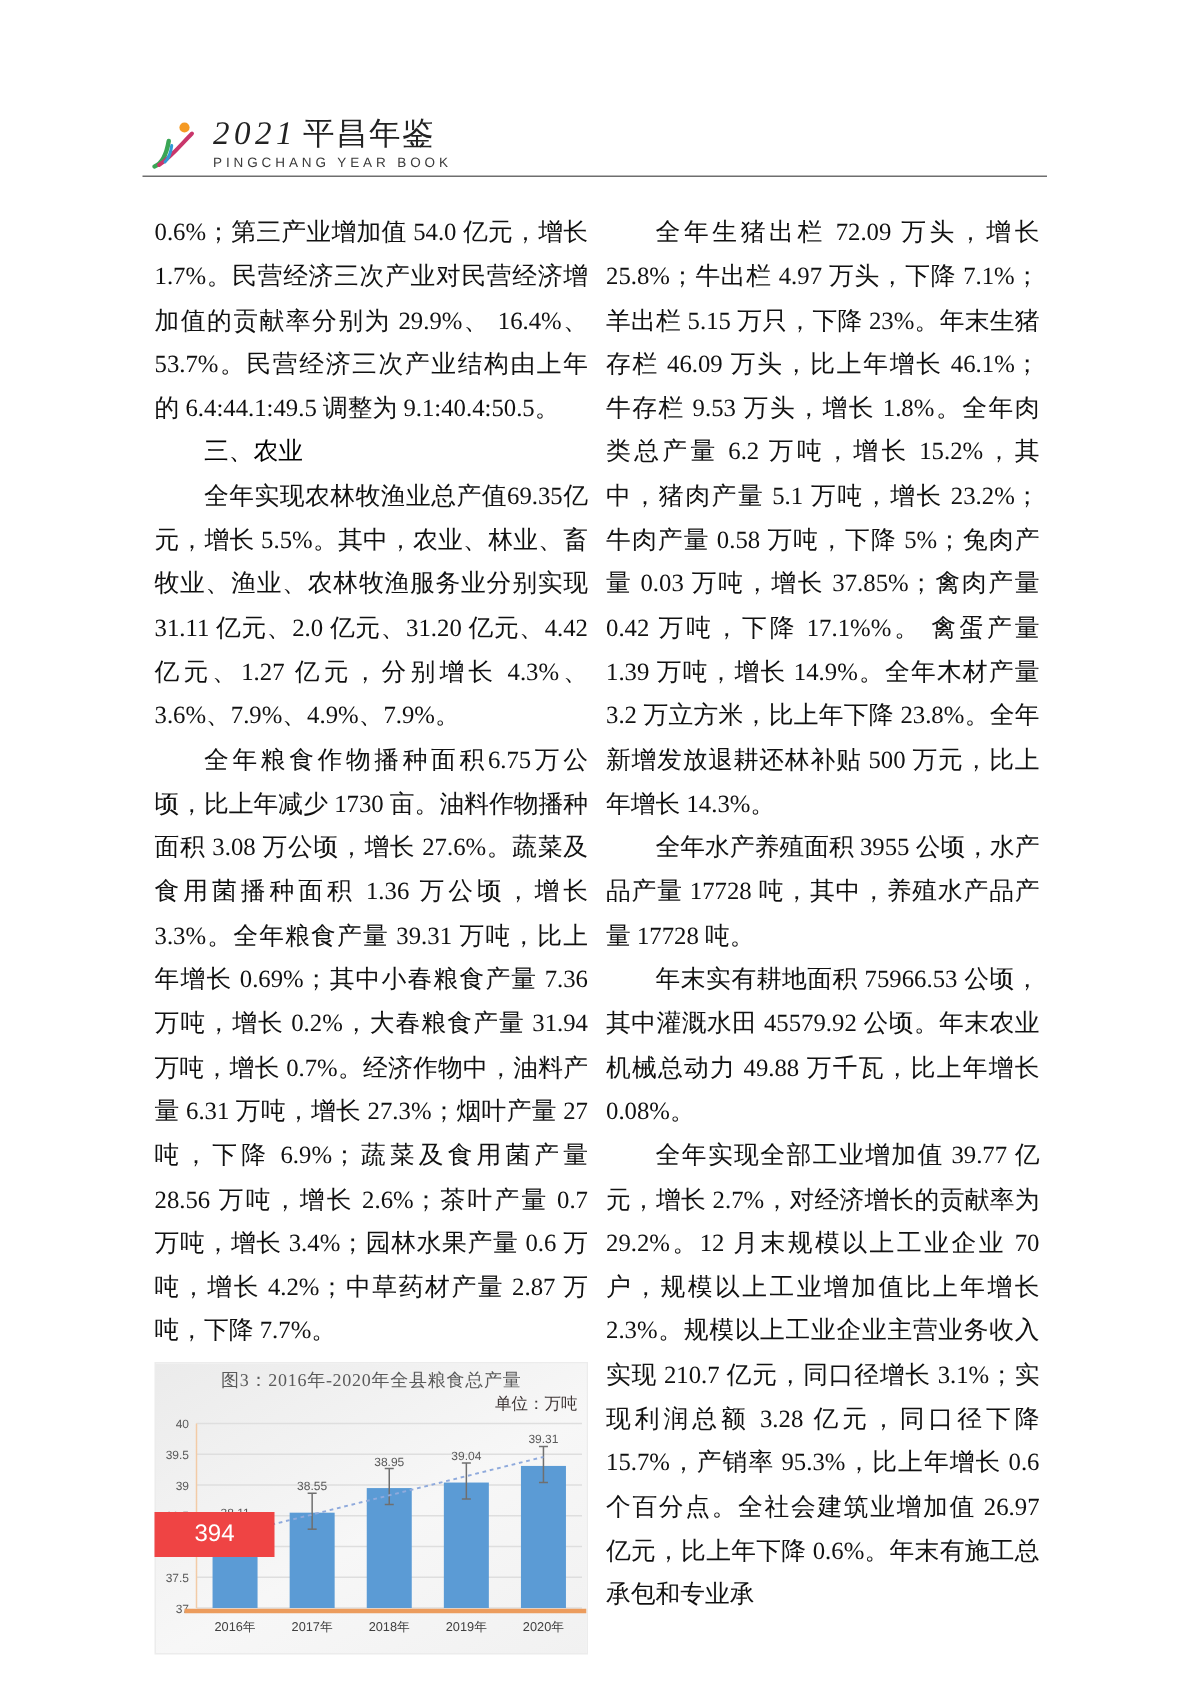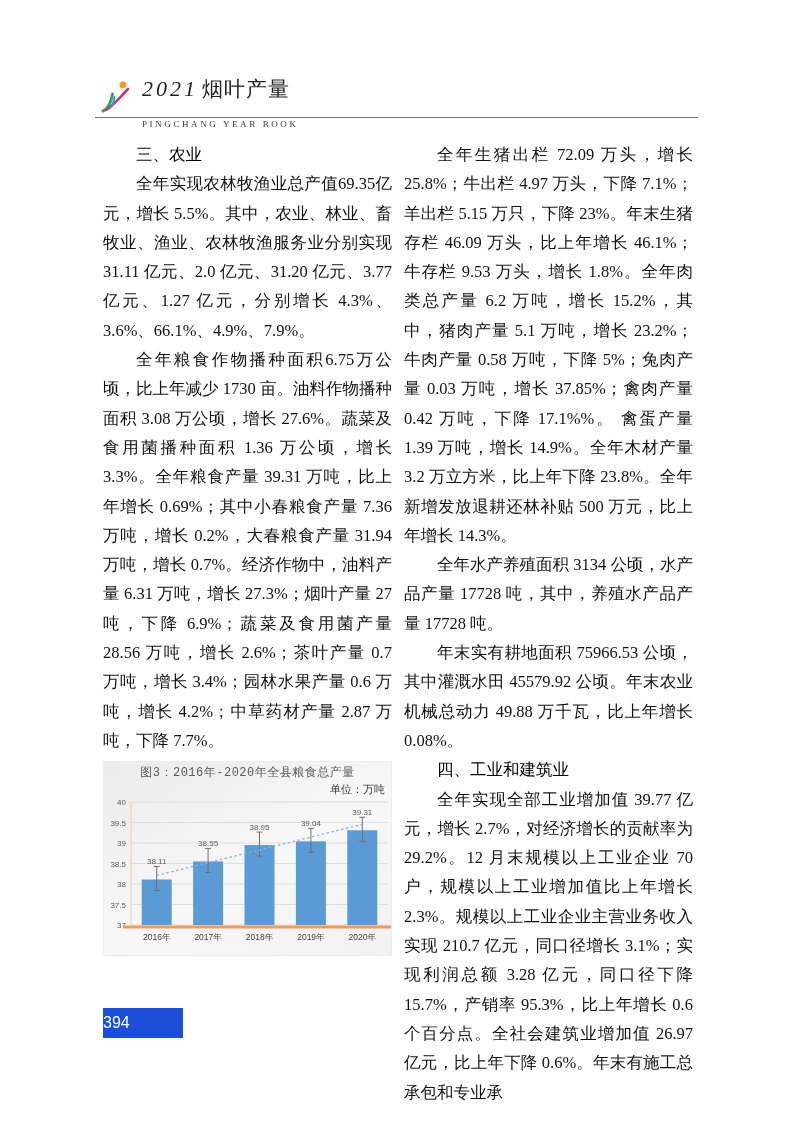--- a/index.html
+++ b/index.html
@@ -14,21 +14,21 @@
     overflow: hidden;
   }
 
   
   .header { position: absolute; left: 98px; top: 78px; width: 600px; }
   .brand { display: flex; align-items: flex-start; }
   .logo { width: 38px; height: 38px; margin-right: 6px; }
   .brand-text { line-height: 1; }
   .brand-title { font-size: 21px; color: #222; letter-spacing: 1px; white-space: nowrap; }
   .brand-title .year { font-style: italic; font-weight: normal; font-size: 22px; letter-spacing: 3px; margin-right: 4px; }
-  .brand-sub { font-size: 9px; letter-spacing: 2.6px; color: #3a3a3a; margin-top: 20px; font-family: Liberation Serif, serif; }
+  .brand-sub { font-size: 9px; letter-spacing: 2.6px; color: #3a3a3a; margin-top: 4px; font-family: Liberation Sans, sans-serif; }
   .header-rule { position: absolute; left: 95px; top: 117px; width: 603px; height: 0; border-top: 1.6px solid #6e6e6e; }
 
   
   .col {
     position: absolute; top: 140px; width: 289px;
     font-size: 16.5px; line-height: 29.3px;
     text-align: justify; text-justify: inter-character;
     color: #111;
   }
   .col-left  { left: 103px; }
@@ -38,66 +38,67 @@
   .heading { font-weight: normal; text-indent: 2em; color: #000; }
 
   
   .figure {
     margin-top: 6px; width: 289px;
     background: linear-gradient(150deg, #ebebeb 0%, #f7f7f7 55%, #f1f1f1 100%);
     border: 1px solid #ececec;
     padding-top: 3px;
   }
   .chart-title {
-    font-family: Liberation Mono, monospace;
+    font-family: Liberation Serif, serif;
     font-size: 12px; color: #595959; text-align: center;
     line-height: 17px; letter-spacing: 0.5px;
   }
   .chart-unit {
     font-family: "Liberation Sans", "DejaVu Sans", sans-serif;
     font-size: 11px; font-weight: normal; color: #3d3434;
     text-align: right; padding-right: 6px; line-height: 15px;
   }
   .chart-svg { display: block; }
 
   
   .page-num {
     position: absolute; left: 103px; top: 1008px;
     width: 80px; height: 30px;
-    background: #1d4ed8; color: #ffffff;
+    background: #ef4444; color: #ffffff;
     font-family: "Liberation Sans", "DejaVu Sans", sans-serif;
-    font-size: 16px; line-height: 30px; 
+    font-size: 16px; line-height: 30px; text-align: center;
   }
 </style>
 </head>
 <body>
 
 <div class="page">
 
   <div class="header">
     <div class="brand">
       <svg class="logo" viewBox="0 0 38 38">
         <circle cx="25" cy="7" r="3.4" fill="#F59A23"></circle>
         <path d="M5 33 C10 31, 13 25, 14.5 16" fill="none" stroke="#3aa655" stroke-width="3" stroke-linecap="round"></path>
         <path d="M8 32 C16 27, 23 18, 30 11" fill="none" stroke="#c9366b" stroke-width="2.6" stroke-linecap="round"></path>
         <path d="M12 30 C15 27, 16 23, 16.5 19" fill="none" stroke="#2f9bd6" stroke-width="2" stroke-linecap="round"></path>
       </svg>
       <div class="brand-text">
         <div class="brand-title">
-          <span class="year">2021</span><span>烟叶产量</span>
+          <span class="year">2021</span><span>平昌年鉴</span>
         </div>
         <div class="brand-sub">PINGCHANG YEAR BOOK</div>
       </div>
     </div>
   </div>
   <div class="header-rule"></div>
 
   <div class="col col-left">
+    <p class="para no-indent">0.6%；第三产业增加值 54.0 亿元，增长 1.7%。民营经济三次产业对民营经济增加值的贡献率分别为 29.9%、 16.4%、 53.7%。民营经济三次产业结构由上年的 6.4:44.1:49.5 调整为 9.1:40.4:50.5。</p>
     <p class="heading">三、农业</p>
-    <p class="para">全年实现农林牧渔业总产值69.35亿元，增长 5.5%。其中，农业、林业、畜牧业、渔业、农林牧渔服务业分别实现 31.11 亿元、2.0 亿元、31.20 亿元、3.77 亿元、1.27 亿元，分别增长 4.3%、3.6%、66.1%、4.9%、7.9%。</p>
+    <p class="para">全年实现农林牧渔业总产值69.35亿元，增长 5.5%。其中，农业、林业、畜牧业、渔业、农林牧渔服务业分别实现 31.11 亿元、2.0 亿元、31.20 亿元、4.42 亿元、1.27 亿元，分别增长 4.3%、3.6%、7.9%、4.9%、7.9%。</p>
     <p class="para">全年粮食作物播种面积6.75万公顷，比上年减少 1730 亩。油料作物播种面积 3.08 万公顷，增长 27.6%。蔬菜及食用菌播种面积 1.36 万公顷，增长 3.3%。全年粮食产量 39.31 万吨，比上年增长 0.69%；其中小春粮食产量 7.36 万吨，增长 0.2%，大春粮食产量 31.94 万吨，增长 0.7%。经济作物中，油料产量 6.31 万吨，增长 27.3%；烟叶产量 27 吨，下降 6.9%；蔬菜及食用菌产量 28.56 万吨，增长 2.6%；茶叶产量 0.7 万吨，增长 3.4%；园林水果产量 0.6 万吨，增长 4.2%；中草药材产量 2.87 万吨，下降 7.7%。</p>
 
     <div class="figure">
       <div class="chart-title">图3：2016年-2020年全县粮食总产量</div>
       <div class="chart-unit">单位：万吨</div>
       <svg class="chart-svg" width="287" height="158" viewBox="0 0 287 158">
           <line x1="27" y1="128" x2="284" y2="128" stroke="#dedede" stroke-width="1"></line>
           <text x="22" y="131" text-anchor="end" font-size="8" fill="#595959" font-family="Liberation Sans, DejaVu Sans, sans-serif">37</text>
           <line x1="27" y1="107.5" x2="284" y2="107.5" stroke="#dedede" stroke-width="1"></line>
           <text x="22" y="110.5" text-anchor="end" font-size="8" fill="#595959" font-family="Liberation Sans, DejaVu Sans, sans-serif">37.5</text>
@@ -143,21 +144,20 @@
           <text x="258.29999999999995" y="18.289999999999907" text-anchor="middle" font-size="8" fill="#595959" font-family="Liberation Sans, DejaVu Sans, sans-serif">39.31</text>
           <text x="258.29999999999995" y="143" text-anchor="middle" font-size="8.5" fill="#404040" font-family="Liberation Sans, DejaVu Sans, sans-serif">2020年</text>
           <line x1="52.7" y1="78.49000000000002" x2="258.29999999999995" y2="27.289999999999907" stroke="#8FAADC" stroke-width="1.3" stroke-dasharray="2.5 2.5"></line>
           <line x1="19" y1="130" x2="287" y2="130" stroke="#EC9C5D" stroke-width="3"></line>
         </svg>
     </div>
   </div>
 
   <div class="col col-right">
     <p class="para">全年生猪出栏 72.09 万头，增长 25.8%；牛出栏 4.97 万头，下降 7.1%；羊出栏 5.15 万只，下降 23%。年末生猪存栏 46.09 万头，比上年增长 46.1%；牛存栏 9.53 万头，增长 1.8%。全年肉类总产量 6.2 万吨，增长 15.2%，其中，猪肉产量 5.1 万吨，增长 23.2%；牛肉产量 0.58 万吨，下降 5%；兔肉产量 0.03 万吨，增长 37.85%；禽肉产量 0.42 万吨，下降 17.1%%。 禽蛋产量 1.39 万吨，增长 14.9%。全年木材产量 3.2 万立方米，比上年下降 23.8%。全年新增发放退耕还林补贴 500 万元，比上年增长 14.3%。</p>
-    <p class="para">全年水产养殖面积 3134 公顷，水产品产量 17728 吨，其中，养殖水产品产量 17728 吨。</p>
+    <p class="para">全年水产养殖面积 3955 公顷，水产品产量 17728 吨，其中，养殖水产品产量 17728 吨。</p>
     <p class="para">年末实有耕地面积 75966.53 公顷，其中灌溉水田 45579.92 公顷。年末农业机械总动力 49.88 万千瓦，比上年增长 0.08%。</p>
-    <p class="heading">四、工业和建筑业</p>
     <p class="para">全年实现全部工业增加值 39.77 亿元，增长 2.7%，对经济增长的贡献率为 29.2%。12 月末规模以上工业企业 70 户，规模以上工业增加值比上年增长 2.3%。规模以上工业企业主营业务收入实现 210.7 亿元，同口径增长 3.1%；实现利润总额 3.28 亿元，同口径下降 15.7%，产销率 95.3%，比上年增长 0.6 个百分点。全社会建筑业增加值 26.97 亿元，比上年下降 0.6%。年末有施工总承包和专业承</p>
   </div>
 
   <div class="page-num">394</div>
 
 </div>
 
 </body></html>

